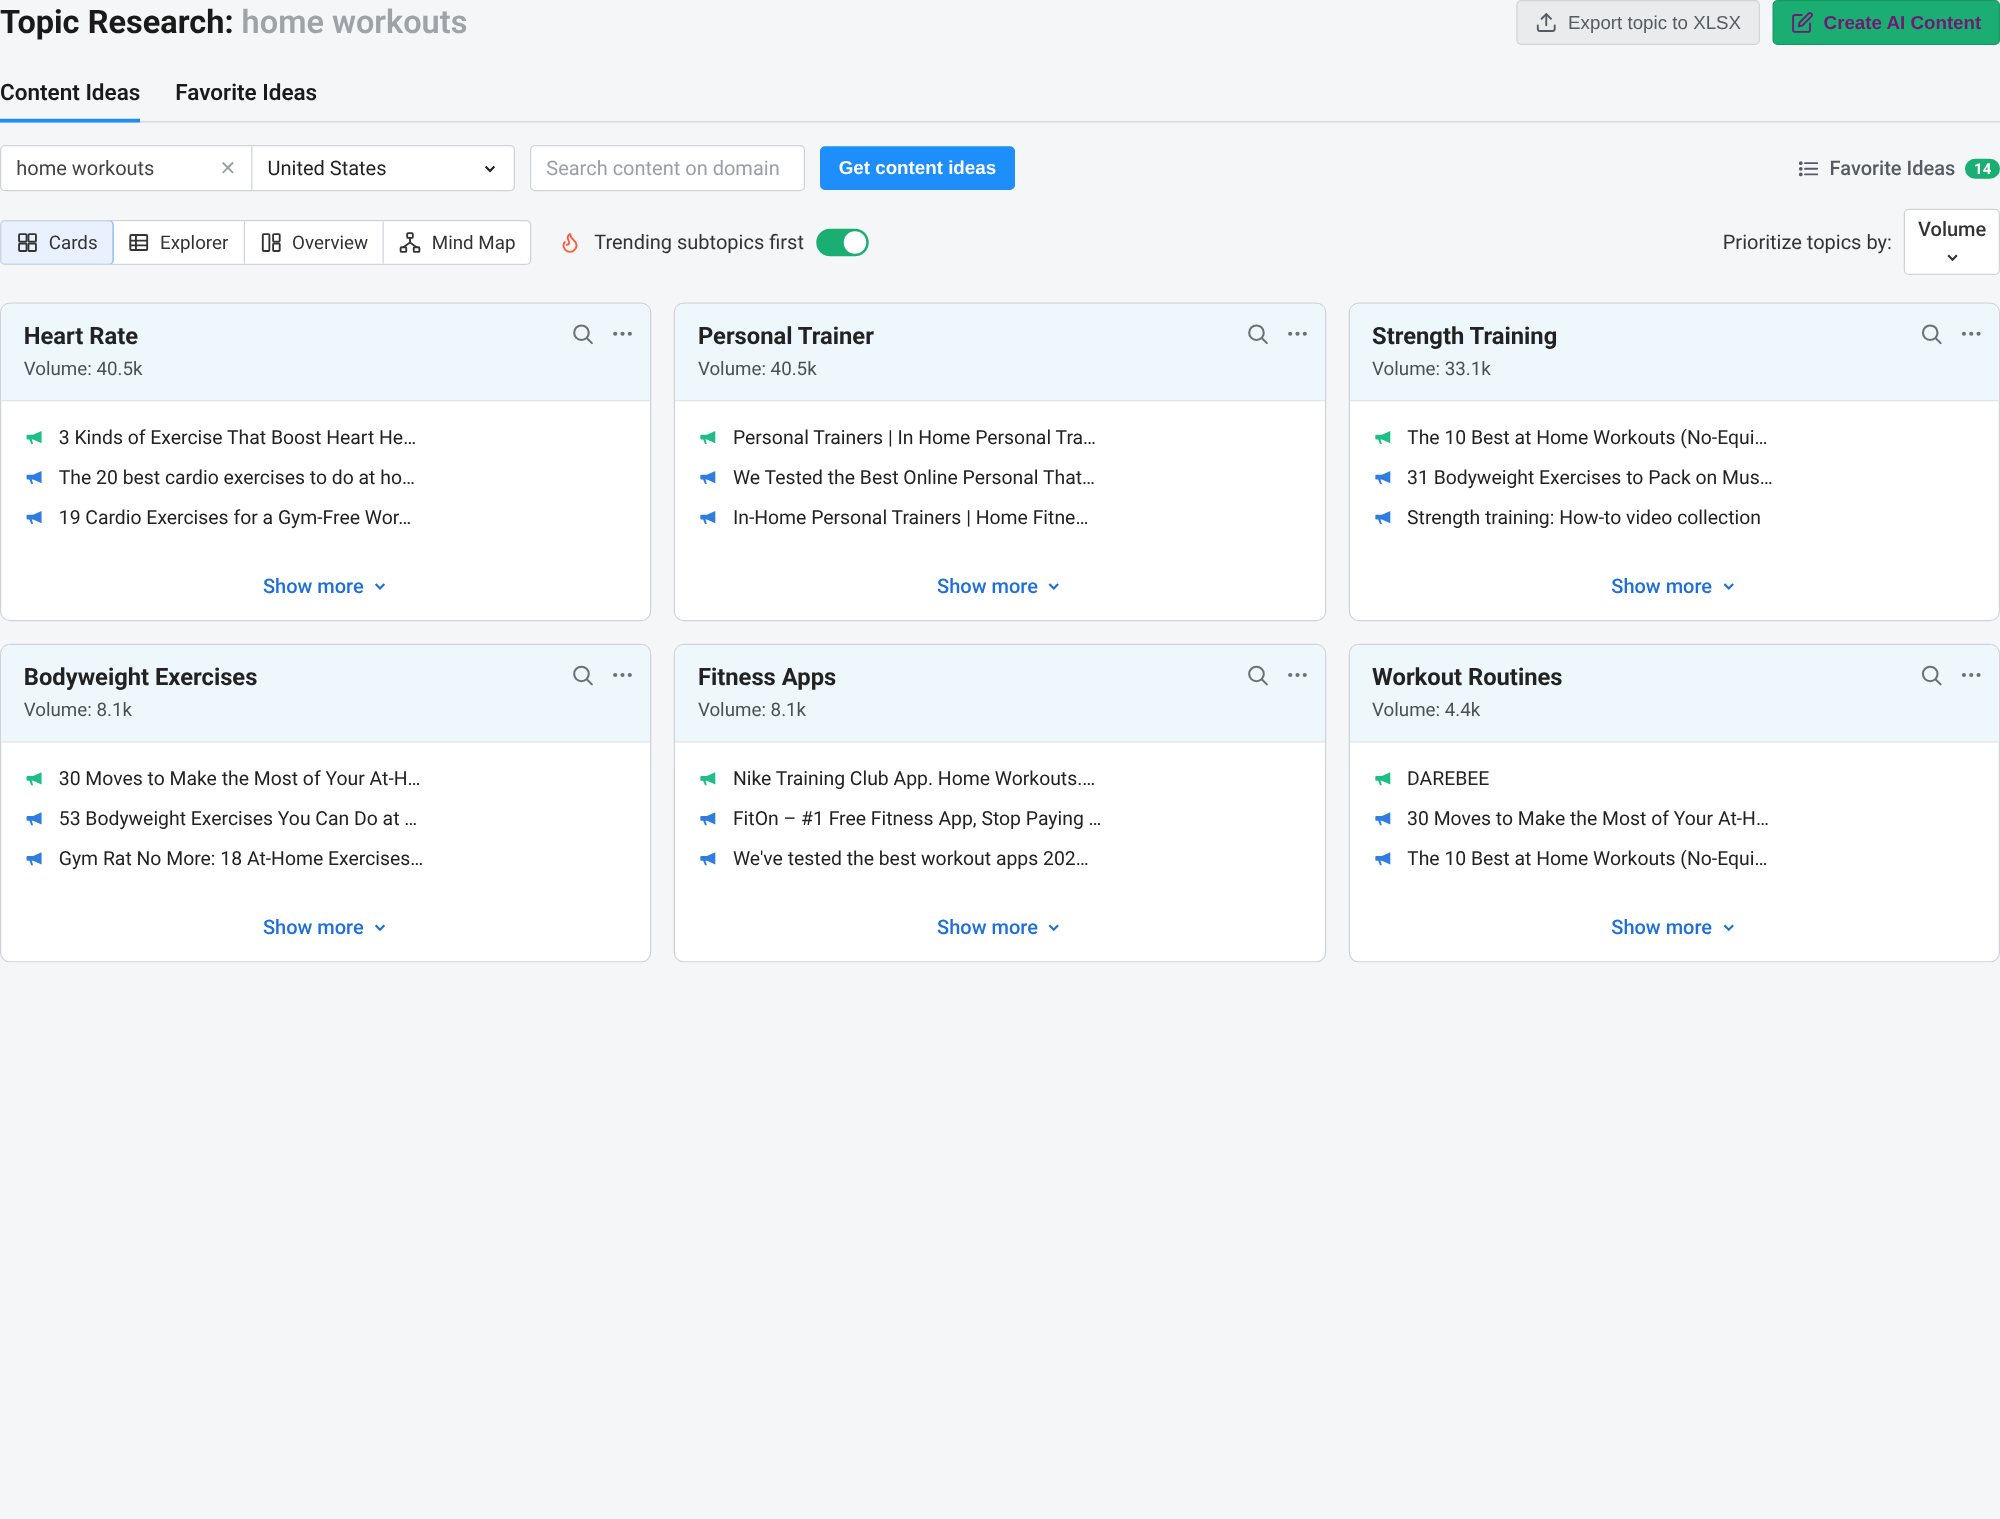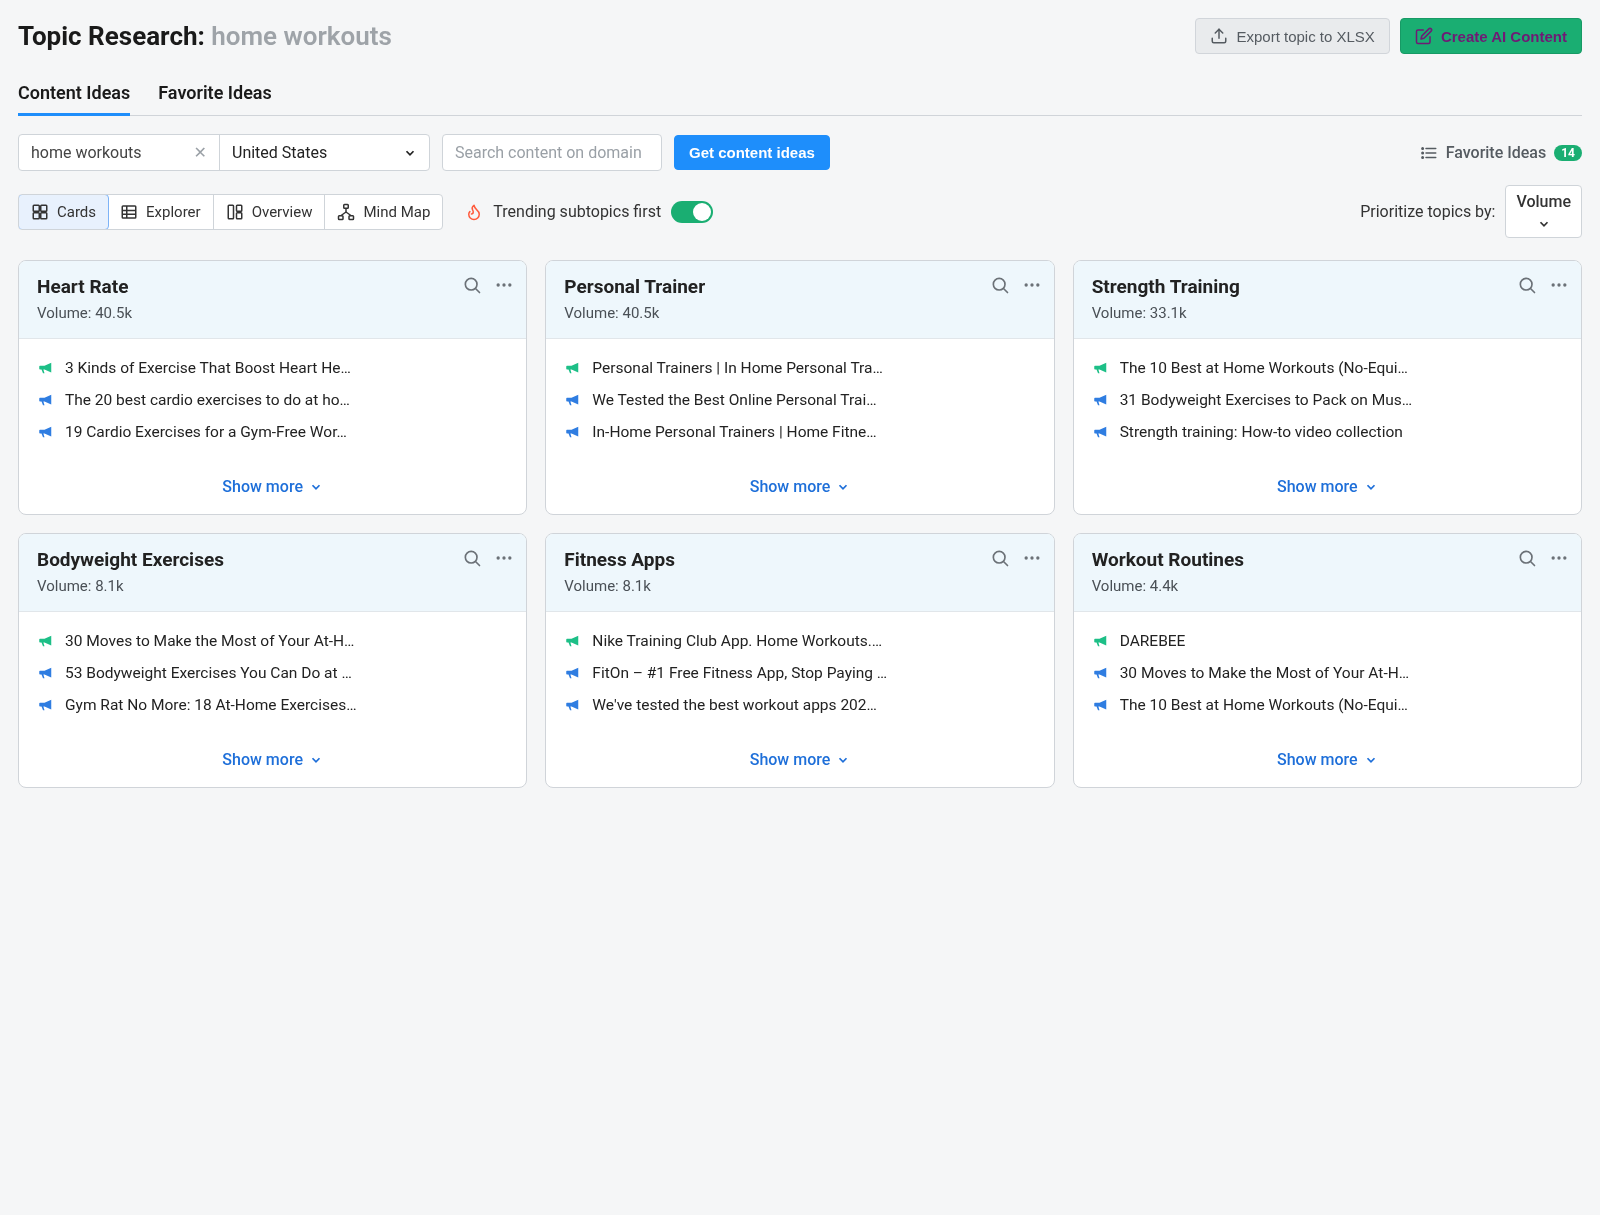--- a/index.html
+++ b/index.html
@@ -4,21 +4,20 @@
 <style>
   * { box-sizing: border-box; }
   body {
     margin: 0;
     font-family: -apple-system, BlinkMacSystemFont, "Segoe UI", Roboto, "Helvetica Neue", Arial, sans-serif;
     background: #f5f6f7;
     color: #1a1a1a;
     font-size: 16px;
   }
   .page {
-    padding: 18px;
   }
   .header-row {
     display: flex;
     align-items: center;
     justify-content: space-between;
     margin-bottom: 28px;
   }
   .title {
     font-size: 26px;
     font-weight: 700;
@@ -484,21 +483,21 @@
           <div class="idea-row">
             <svg class="mega green" viewBox="0 0 24 24">
               <use href="#megaphone"></use>
             </svg>
             <span class="label">Personal Trainers | In Home Personal Tra…</span>
           </div>
           <div class="idea-row">
             <svg class="mega blue" viewBox="0 0 24 24">
               <use href="#megaphone"></use>
             </svg>
-            <span class="label">We Tested the Best Online Personal Trai…</span>
+            <span class="label">We Tested the Best Online Personal That…</span>
           </div>
           <div class="idea-row">
             <svg class="mega blue" viewBox="0 0 24 24">
               <use href="#megaphone"></use>
             </svg>
             <span class="label">In-Home Personal Trainers | Home Fitne…</span>
           </div>
         </div>
         <div class="show-more">
           <span>Show more</span>

